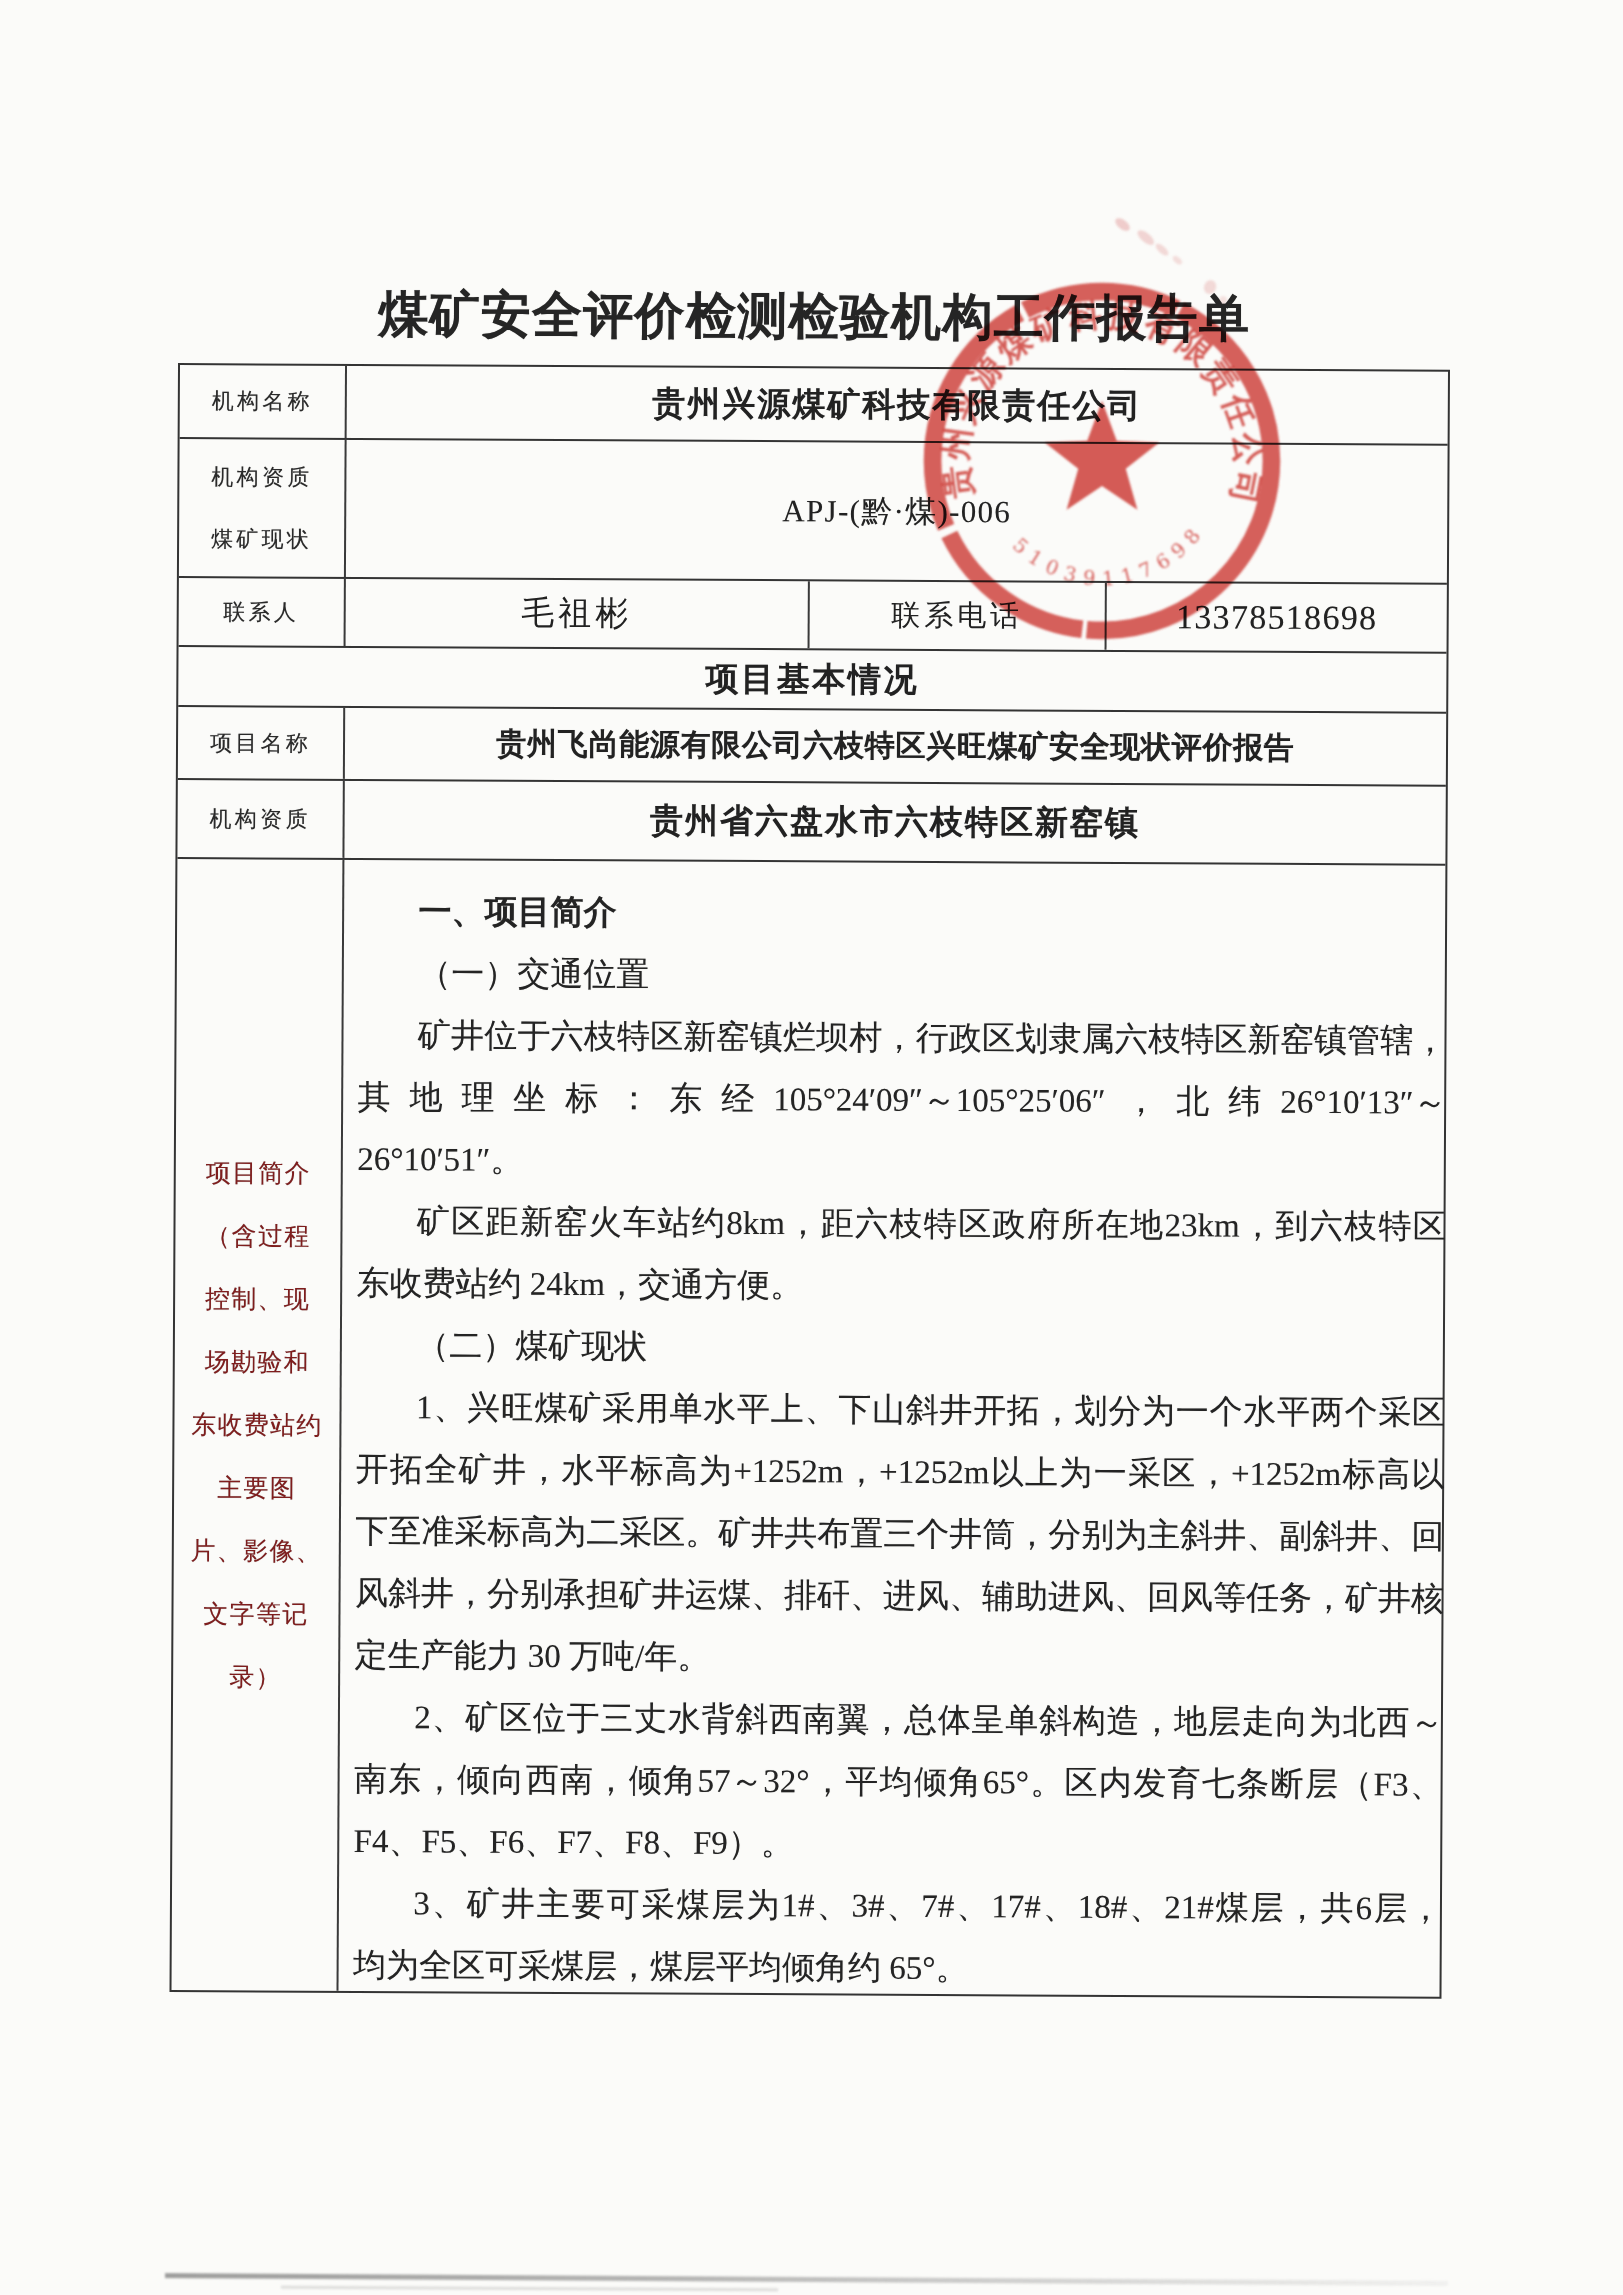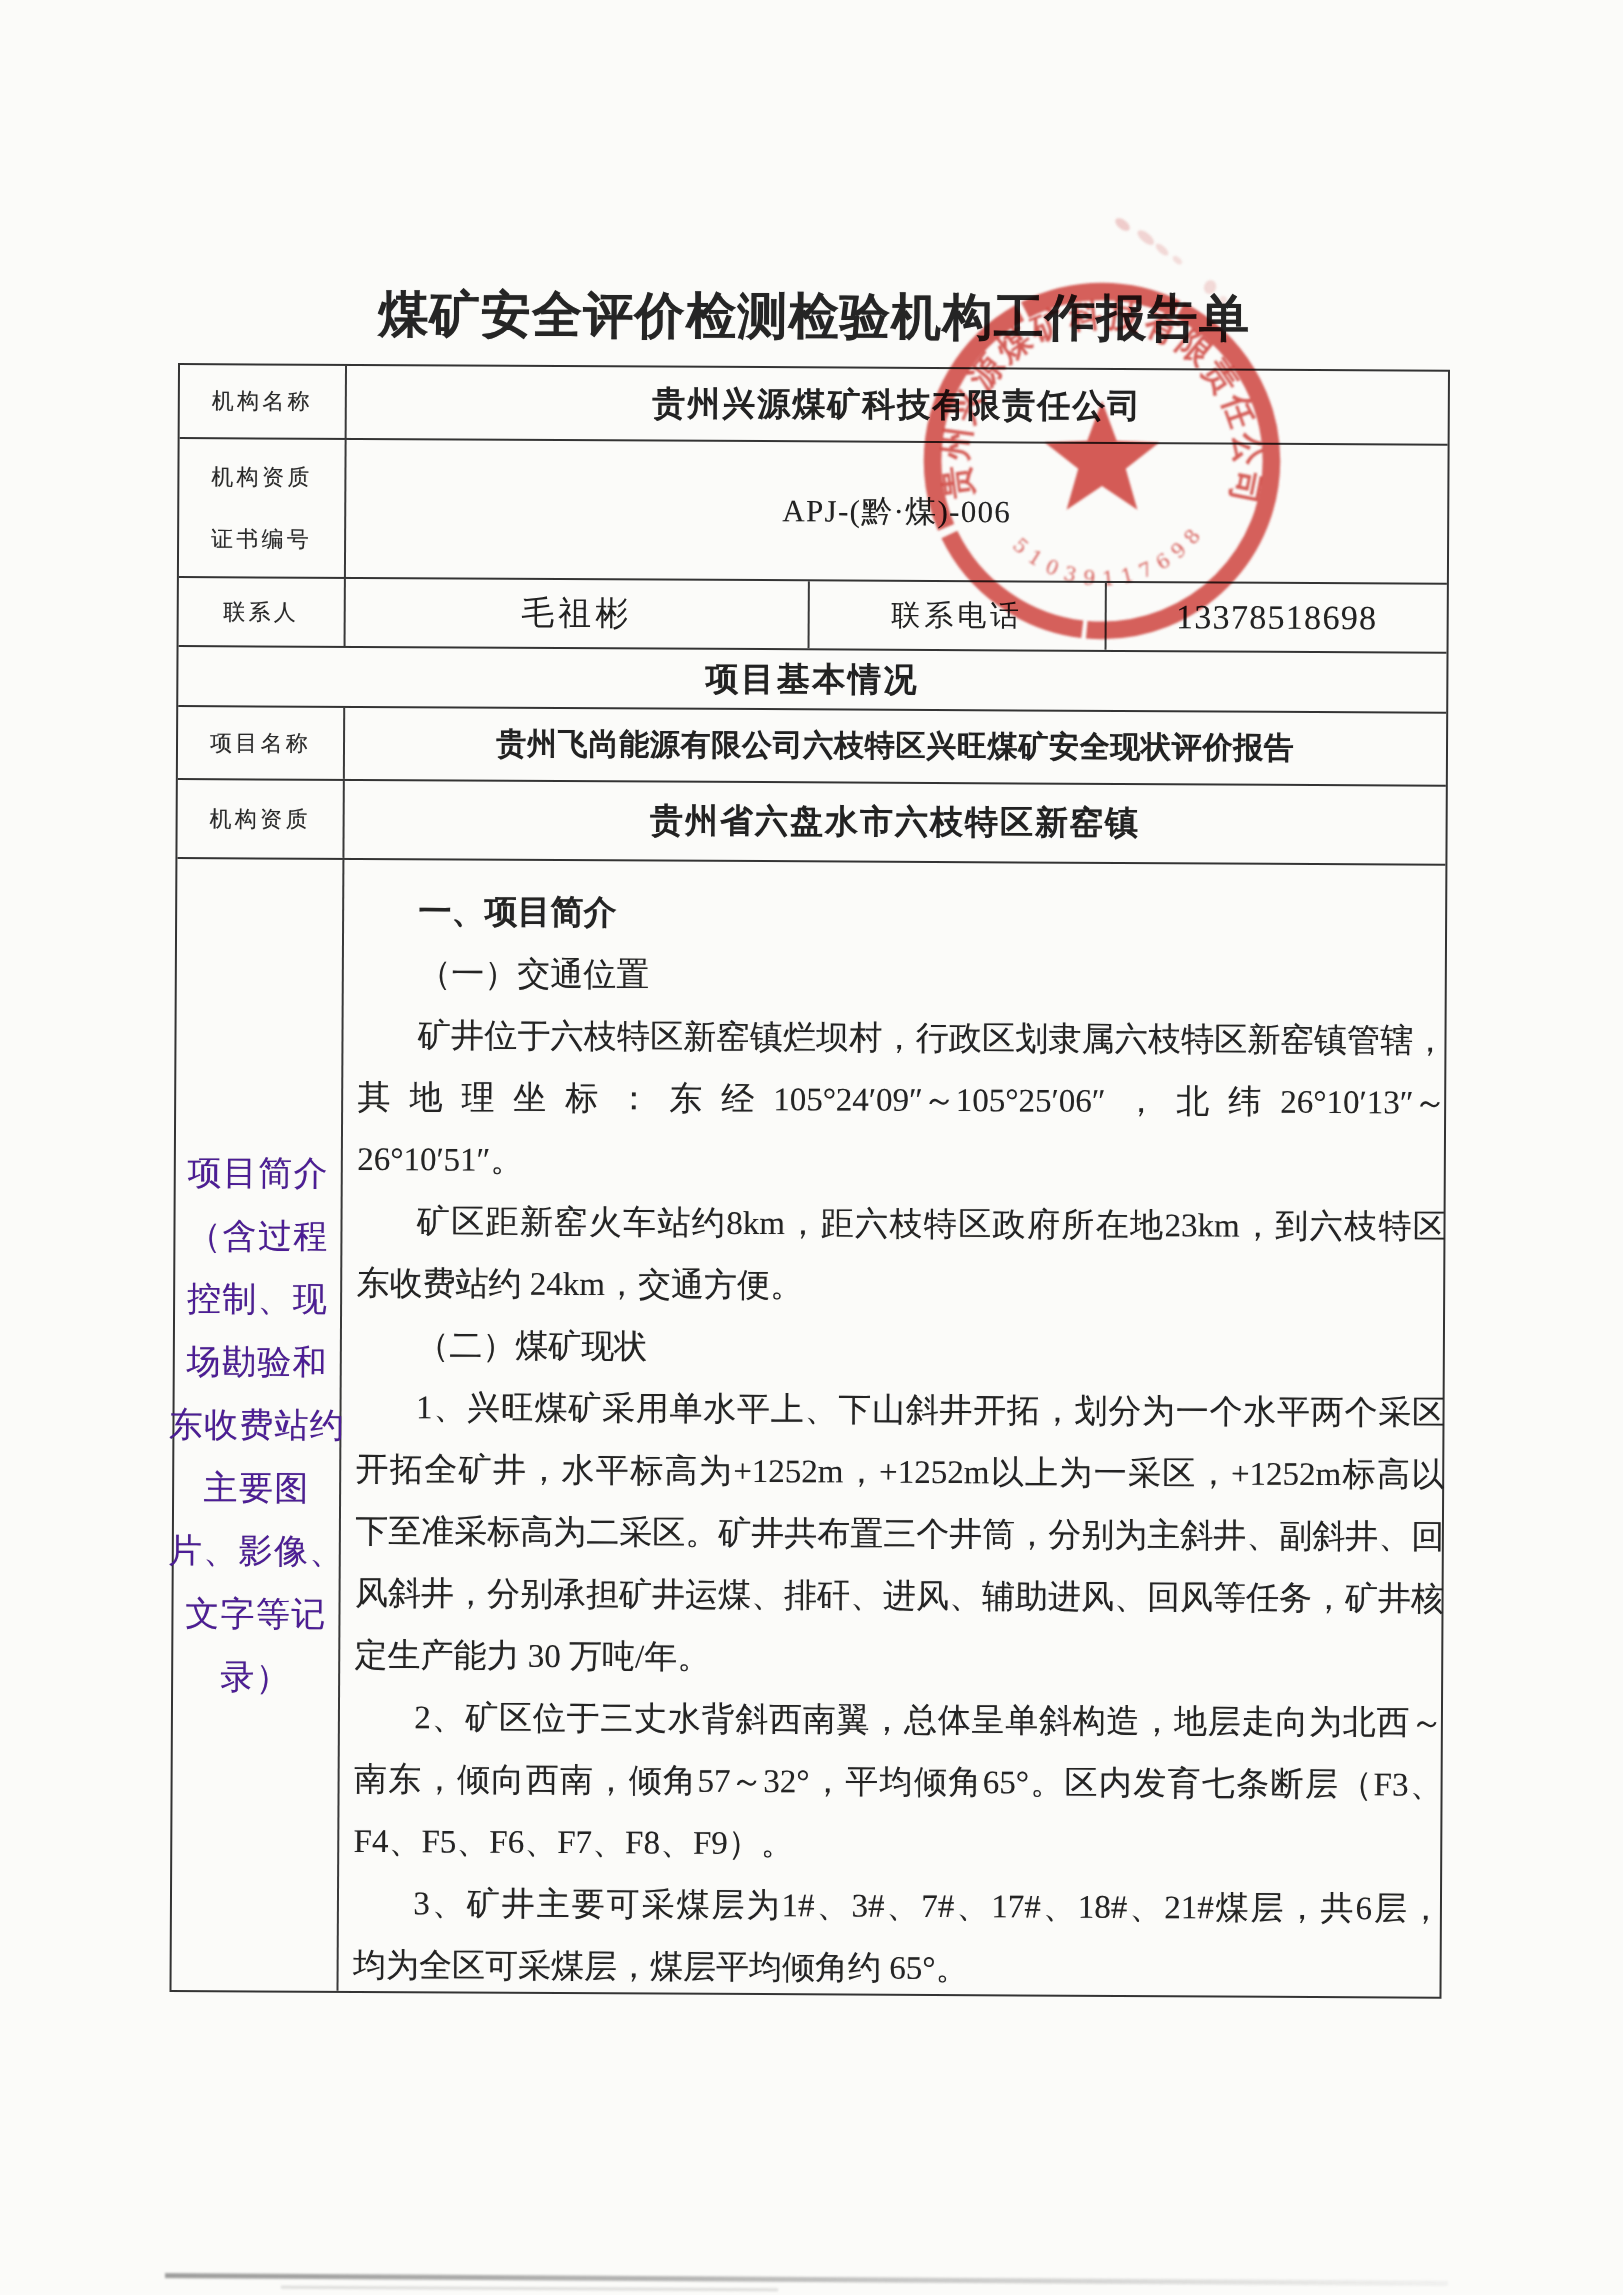--- a/index.html
+++ b/index.html
@@ -47,22 +47,22 @@
   .contact-cell{width:464px;flex:0 0 464px;}
   .phone-val{font-size:34px;letter-spacing:1.3px;}
   .sec-head{font-size:33px;font-weight:bold;letter-spacing:2.6px;}
   .proj-name{font-size:30px;font-weight:bold;letter-spacing:0.7px;}
   .proj-addr{font-size:33px;font-weight:bold;letter-spacing:2px;}
   .side-cell{
     width:167px;flex:0 0 167px;border-right:2.6px solid #3a3a3a;box-sizing:border-box;
     display:flex;flex-direction:column;justify-content:center;align-items:center;
   }
   .side-line{
-    height:63px;line-height:63px;font-size:34px;letter-spacing:1.3px;
-    text-align:center;color:#4c1d95;white-space:nowrap;
+    height:63px;line-height:63px;font-size:25px;letter-spacing:1.3px;
+    text-align:center;color:#7f1d1d;white-space:nowrap;
     text-shadow:0 0 0.7px rgba(40,40,40,.4);
   }
   .content-cell{
     flex:1;box-sizing:border-box;padding:19.6px 18.3px 0 14.4px;
     font-size:33px;color:#242424;
   }
   .c-line{height:62px;line-height:62px;white-space:nowrap;
     text-shadow:0 0 0.7px rgba(40,40,40,.38);}
   .c-line.jus{display:flex;justify-content:space-between;white-space:normal;}
   .c-line.indent{padding-left:60px;}
@@ -92,21 +92,21 @@
   <div class="tbl">
 
     <div class="row r1">
       <div class="cell lab brd">机构名称</div>
       <div class="cell val org-name">贵州兴源煤矿科技有限责任公司</div>
     </div>
 
     <div class="row r2">
       <div class="cell lab brd">
         <span class="lab-line">机构资质</span>
-        <span class="lab-line">证书编号</span>
+        <span class="lab-line">煤矿现状</span>
       </div>
       <div class="cell val cert-val">APJ-(黔·煤)-006</div>
     </div>
 
     <div class="row r3">
       <div class="cell lab brd">联系人</div>
       <div class="cell contact-cell contact-val brd">毛祖彬</div>
       <div class="cell phone-lab brd">联系电话</div>
       <div class="cell val phone-val">13378518698</div>
     </div>

